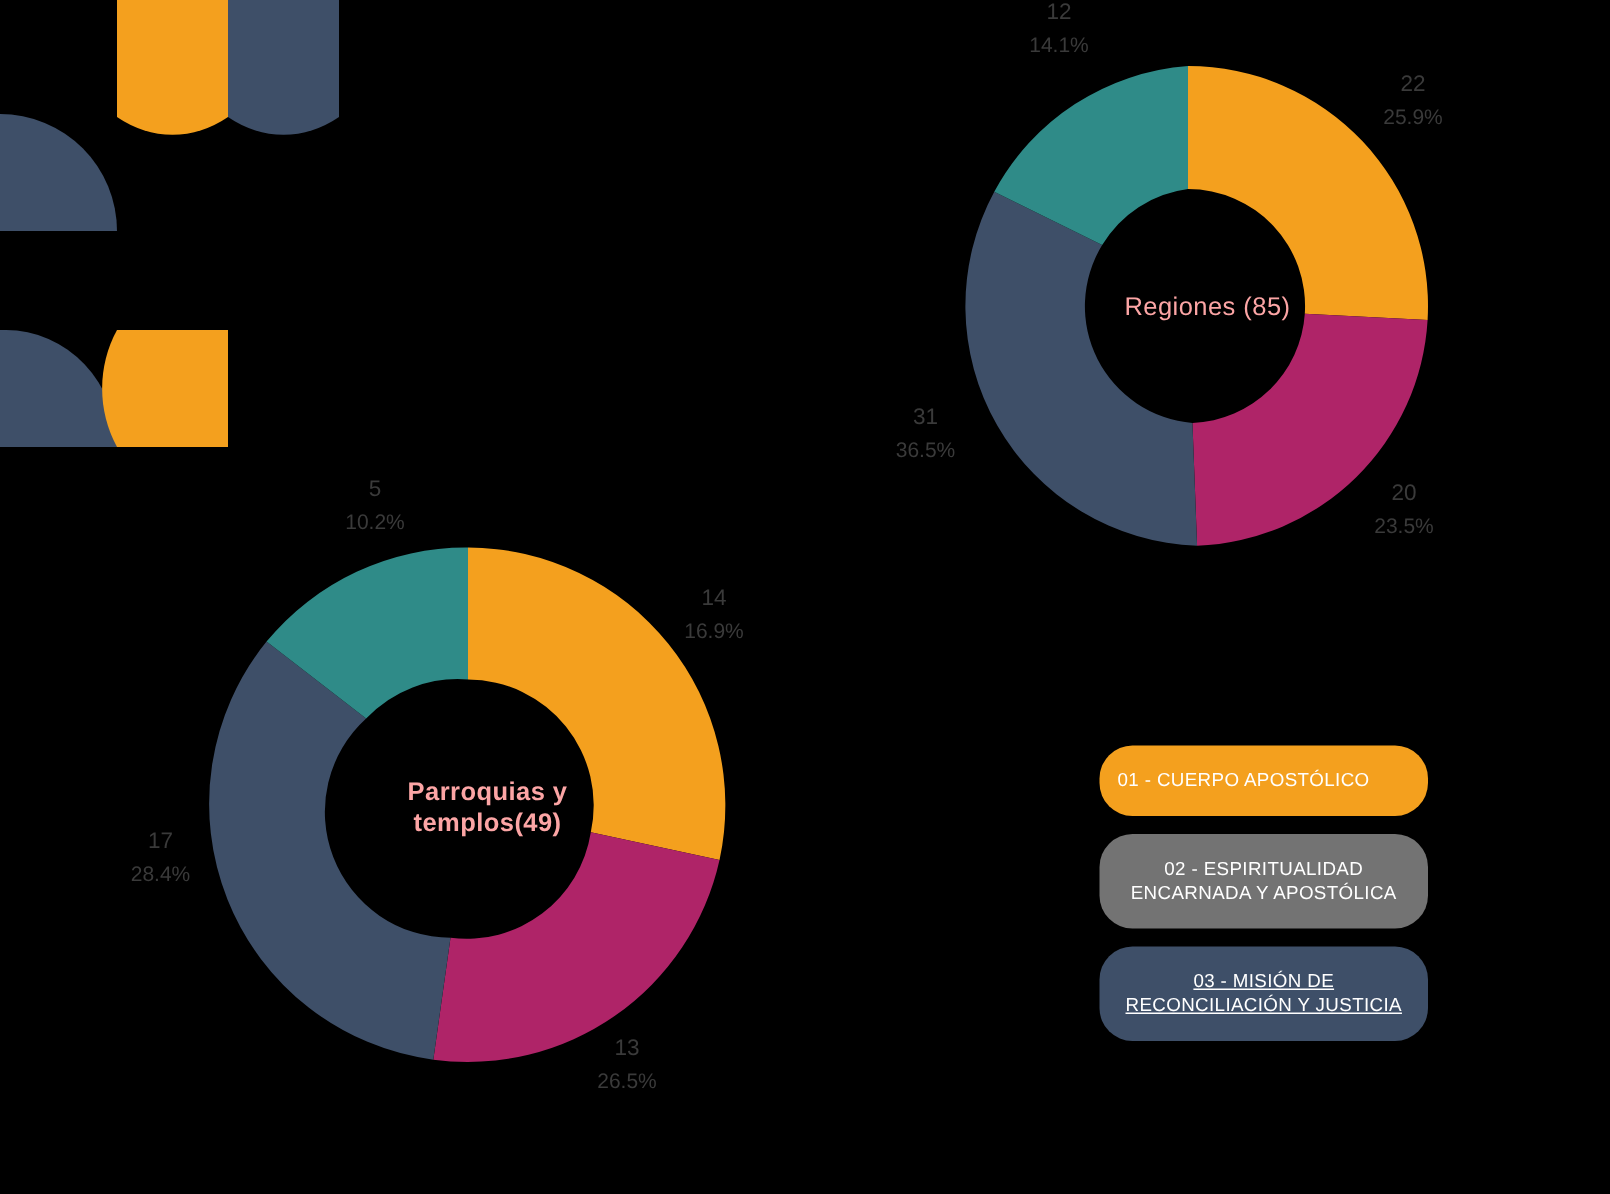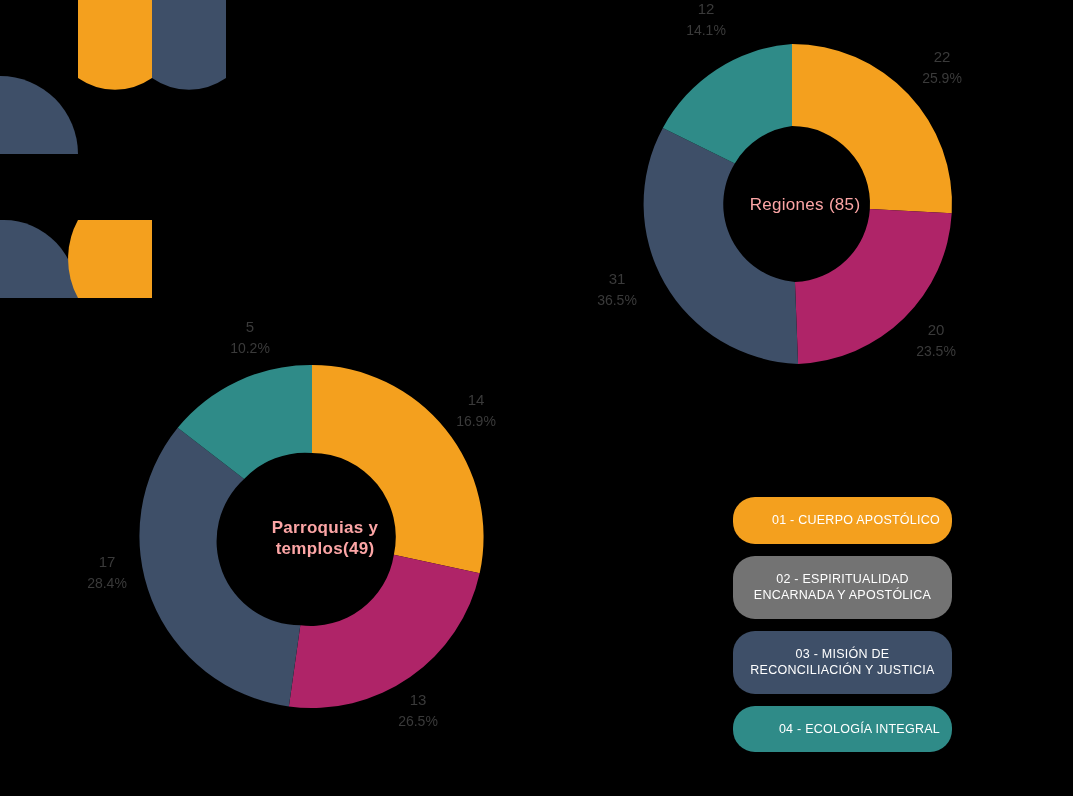--- a/index.html
+++ b/index.html
@@ -60,21 +60,21 @@
     font-size: 12.5px;
     letter-spacing: .25px;
     text-align: center;
     padding: 15px 12px;
     margin-bottom: 12px;
     line-height: 1.32;
     box-sizing: border-box;
     min-height: 38px;
     display: flex;
     align-items: center;
-    justify-content: flex-end;
+    justify-content: flex-start;
   }
 </style>
 </head>
 <body>
 
 <div id="deco">
   <svg width="240" height="310" viewBox="0 0 240 310">
 
     <path d="M 78 -10 L 152 -10 L 152 78 A 74 88 0 0 1 78 78 Z" fill="#F4A01E"></path>
 
@@ -161,19 +161,16 @@
   </div>
 </div>
 
 <div id="legend">
   <div class="legend-item" style="background:#F4A01E;">
     <span>01 - CUERPO APOSTÓLICO</span>
   </div>
   <div class="legend-item" style="background:#737373;">
     <span>02 - ESPIRITUALIDAD ENCARNADA Y APOSTÓLICA</span>
   </div>
-  <div class="legend-item" style="background:#3E4F68;">
+  <div class="legend-item" style="background:#3E4F68;text-decoration:underline;">
     <span>03 - MISIÓN DE RECONCILIACIÓN Y JUSTICIA</span>
-  </div>
-  <div class="legend-item" style="background:#2F8B88;">
-    <span>04 - ECOLOGÍA INTEGRAL</span>
   </div>
 </div>
 
 </body></html>

